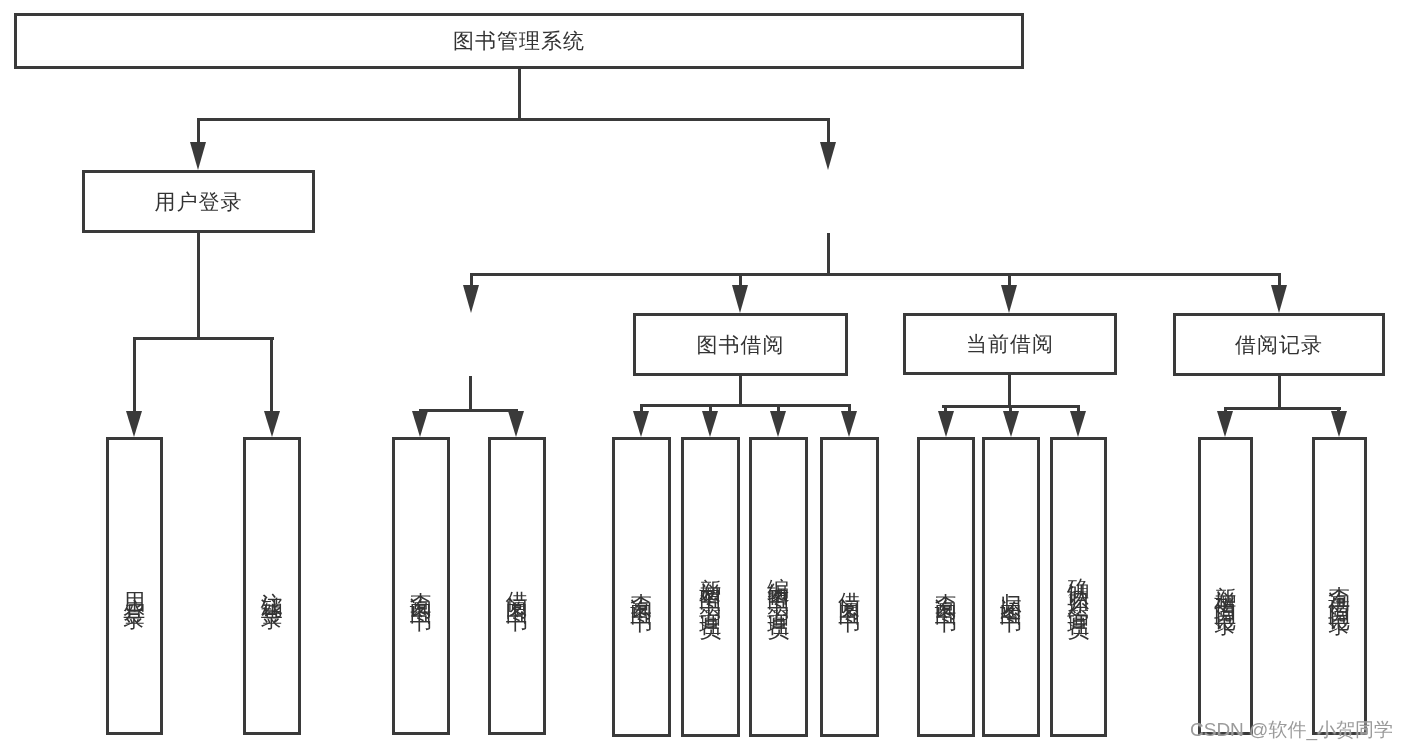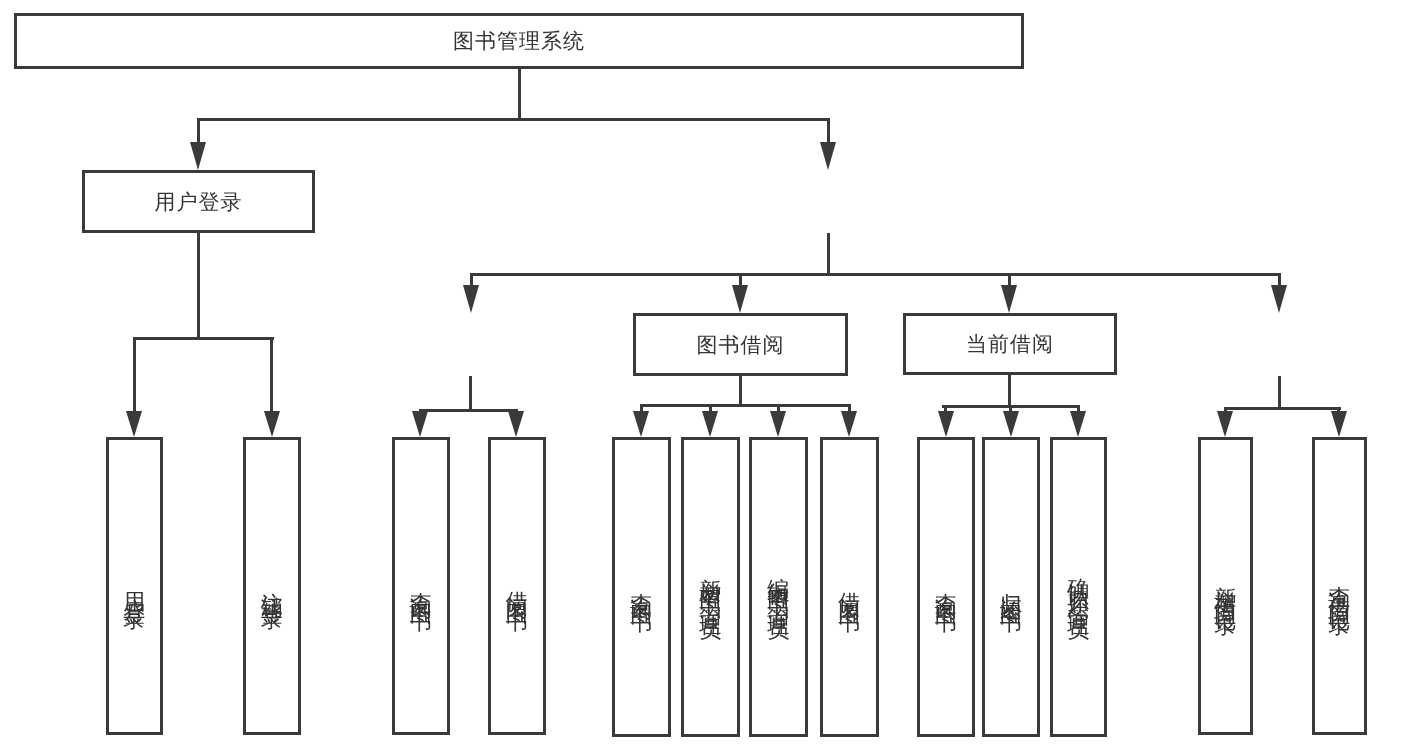--- a/index.html
+++ b/index.html
@@ -79,20 +79,23 @@
     <div class="vl" style="left:1278px;top:273px;height:14px"></div>
     <div class="arr t28" style="left:1271px;top:285px"></div>
   </div>
 
   <div class="box" style="left:903px;top:313px;width:214px;height:62px">
     <span>当前借阅</span>
   </div>
   <div class="box" style="left:633px;top:313px;width:215px;height:63px">
     <span>图书借阅</span>
   </div>
+  <div class="box" style="left:1173px;top:313px;width:212px;height:63px">
+    <span>借阅记录</span>
+  </div>
 
   <div>
     <div class="vl" style="left:469px;top:376px;height:33px"></div>
     <div class="hl" style="left:419px;top:409px;width:99px"></div>
     <div class="vl" style="left:419px;top:409px;height:8px"></div>
     <div class="arr" style="left:412px;top:411px"></div>
     <div class="vl" style="left:515px;top:409px;height:8px"></div>
     <div class="arr" style="left:508px;top:411px"></div>
   </div>
 
@@ -162,14 +165,15 @@
   <div class="box v" style="left:1050px;top:437px;width:57px;height:300px">
     <span>确认归还（管理员）</span>
   </div>
   <div class="box v" style="left:1198px;top:437px;width:55px;height:298px">
     <span>新增借阅记录</span>
   </div>
   <div class="box v" style="left:1312px;top:437px;width:55px;height:298px">
     <span>查询借阅记录</span>
   </div>
 
+  <div class="wm" style="left:1190px;top:717px">CSDN @软件_小贺同学</div>
 
 </div>
 
 </body></html>

